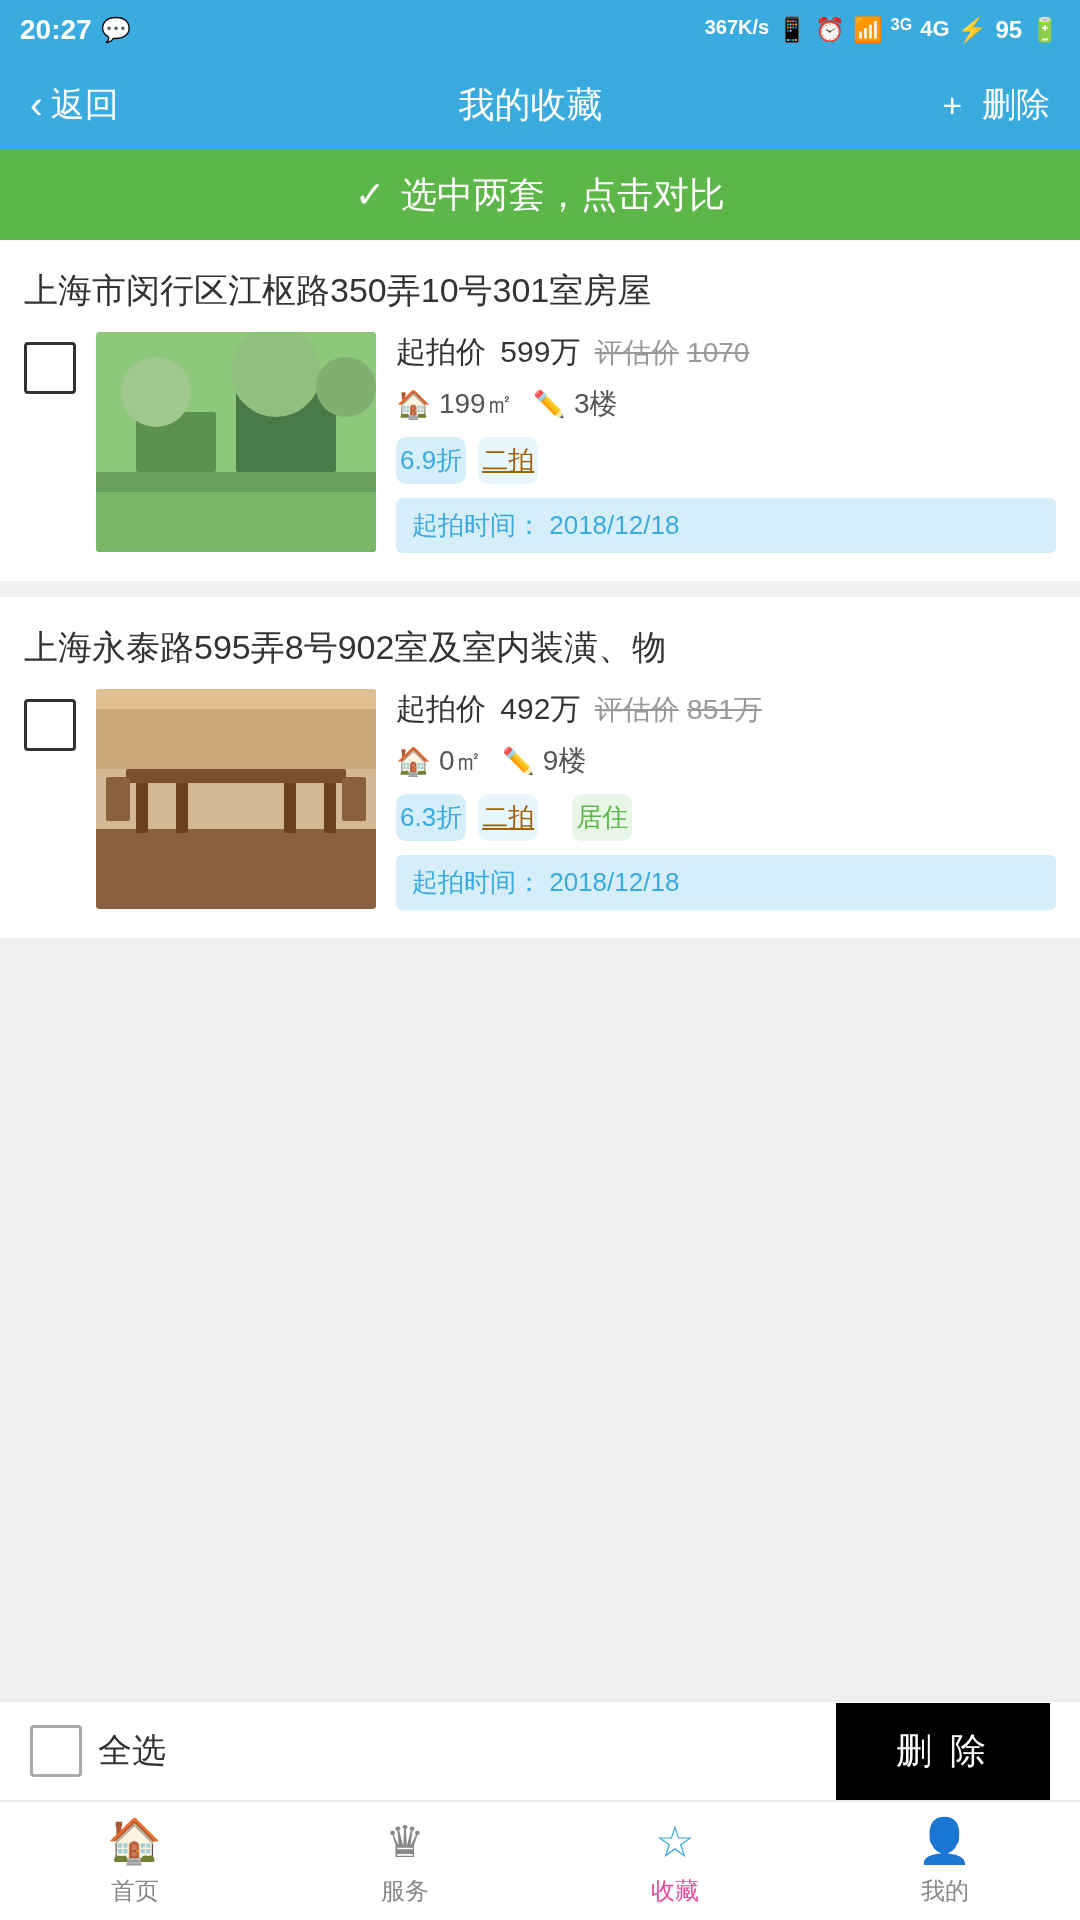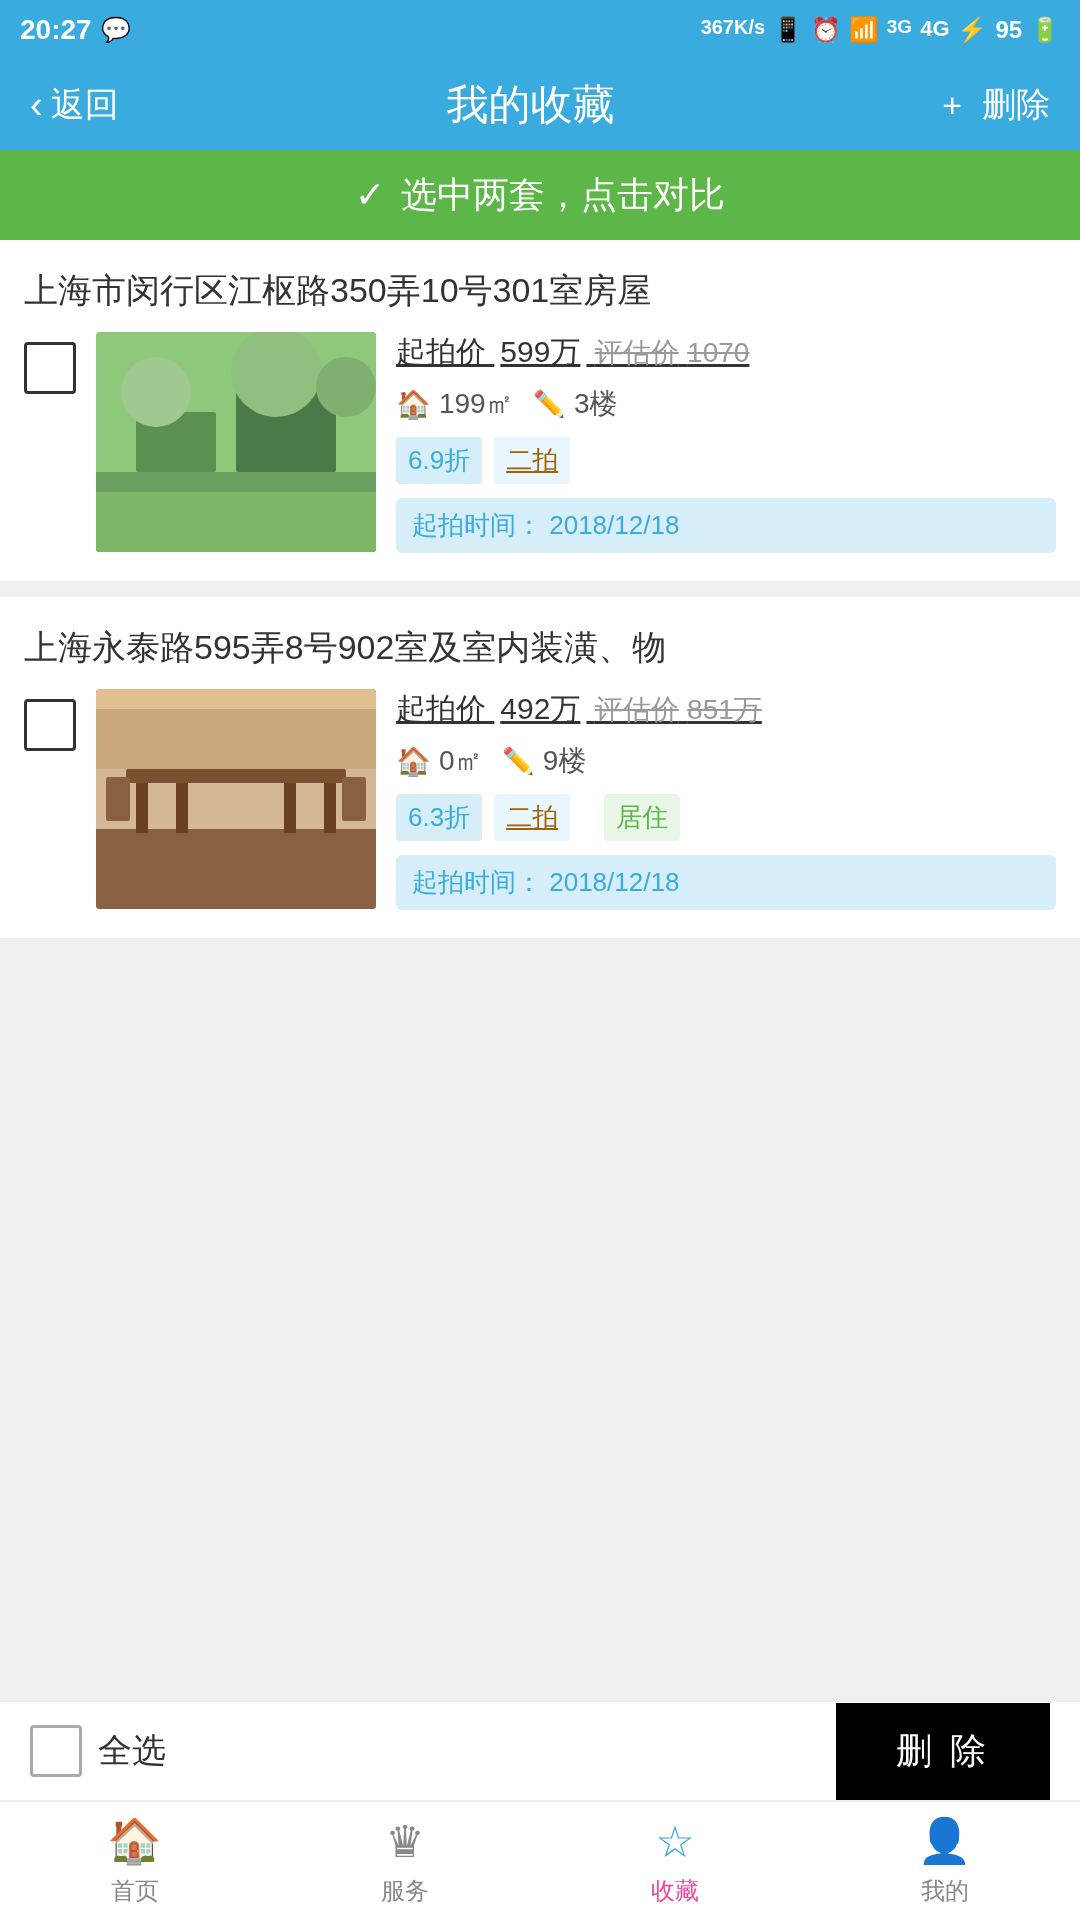--- a/index.html
+++ b/index.html
@@ -41,21 +41,21 @@
       color: white;
     }
     .nav-back {
       display: flex;
       align-items: center;
       gap: 8px;
       font-size: 34px;
       cursor: pointer;
     }
     .nav-title {
-      font-size: 42px;
+      font-size: 36px;
       font-weight: 500;
     }
     .nav-actions {
       display: flex;
       align-items: center;
       gap: 20px;
     }
     .nav-plus, .nav-delete {
       font-size: 34px;
       cursor: pointer;
@@ -116,21 +116,20 @@
       border-radius: 4px;
       overflow: hidden;
     }
     .property-info {
       flex: 1;
     }
     .price-row {
       font-size: 30px;
       color: #333;
       margin-bottom: 12px;
-      text-decoration: underline;
     }
     .price-estimate {
       color: #999;
       text-decoration: line-through;
       font-size: 28px;
     }
     .details-row {
       display: flex;
       align-items: center;
       gap: 20px;
@@ -143,22 +142,22 @@
       align-items: center;
       gap: 8px;
     }
     .tags-row {
       display: flex;
       gap: 12px;
       margin-bottom: 14px;
       flex-wrap: wrap;
     }
     .tag {
-      padding: 6px 12px;
-      border-radius: 4px;
+      padding: 6px 4px;
+      border-radius: 10px;
       font-size: 26px;
       font-weight: 500;
     }
     .tag-blue {
       background: #d6eef9;
       color: #3aabde;
     }
     .tag-light-blue {
       background: #e8f6fd;
       color: #a16207;
@@ -280,21 +279,21 @@
 <div class="status-bar">
   <div class="status-left">
     <span>20:27</span>
     <span style="font-size:24px;">💬</span>
   </div>
   <div class="status-right">
     <span class="status-speed">367K/s</span>
     <span>📱</span>
     <span>⏰</span>
     <span>📶</span>
-    <span style="font-size:19px;">3G</span>
+    <span style="font-size:16px;">3G</span>
     <span style="font-size:22px;">4G</span>
     <span>⚡</span>
     <span>95</span>
     <span>🔋</span>
   </div>
 </div>
 
 <div class="nav-bar">
   <div class="nav-back">
     <span style="font-size:38px;">‹</span>

